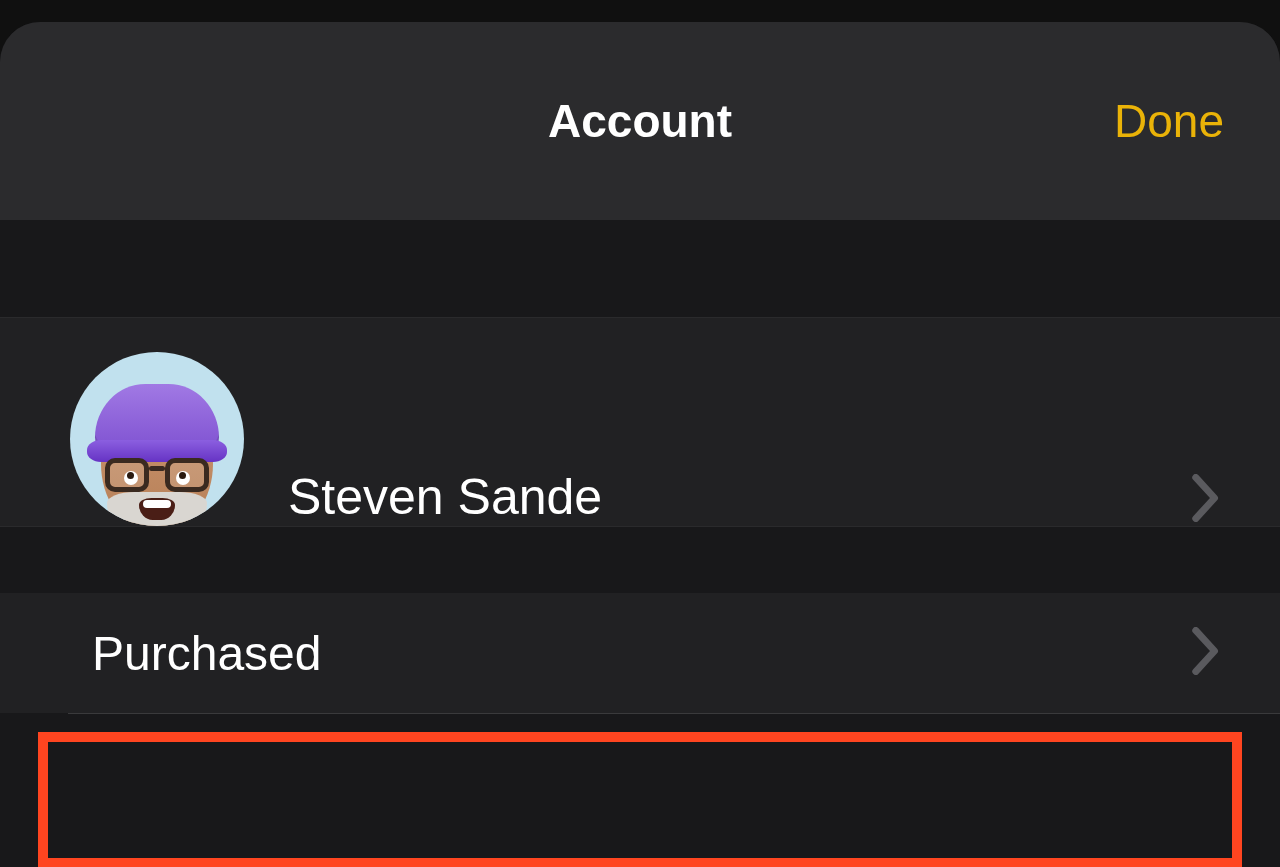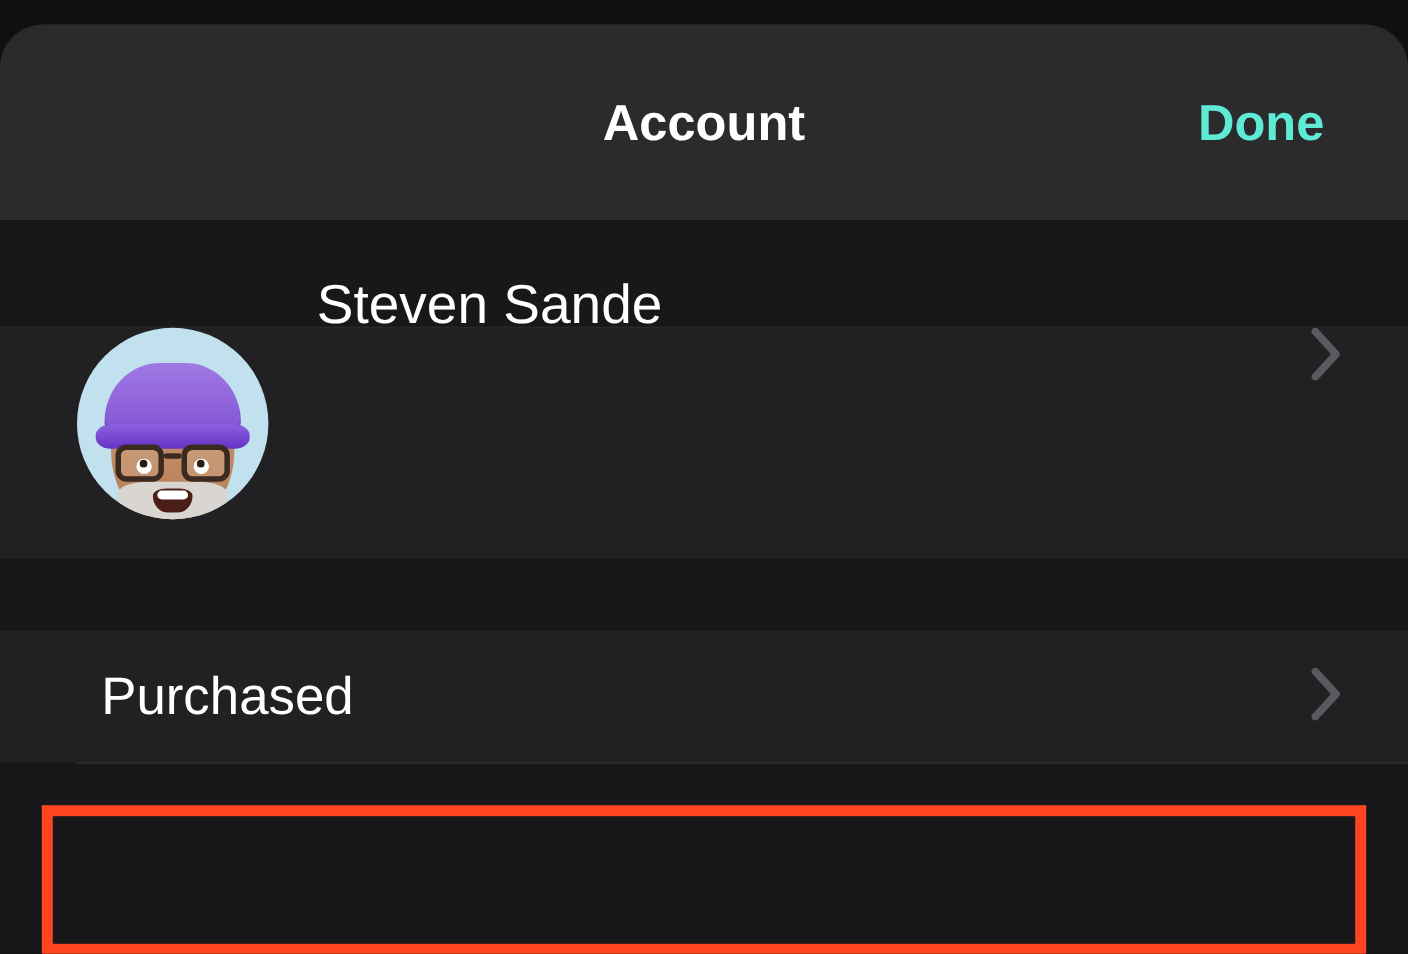--- a/index.html
+++ b/index.html
@@ -27,50 +27,50 @@
       top: 22px;
       left: 0;
       right: 0;
       bottom: 0;
       background: #18181a;
       border-top-left-radius: 40px;
       border-top-right-radius: 40px;
       overflow: hidden;
     }
     .nav-bar {
-      height: 178px;
+      height: 198px;
       background: #2b2b2d;
       position: relative;
       display: flex;
       align-items: center;
       justify-content: center;
     }
     .nav-title {
       color: #fff;
       font-size: 46px;
       font-weight: 600;
       text-align: center;
     }
     .nav-done {
       position: absolute;
-      right: 76px;
-      color: #5eead4;
+      right: 56px;
+      color: #eab308;
       font-size: 46px;
-      font-weight: 700;
+      font-weight: 400;
       cursor: pointer;
     }
     .section-gap {
       height: 97px;
       background: #18181a;
     }
     .profile-row {
       background: #212123;
       height: 210px;
       display: flex;
-      align-items: flex-start;
+      align-items: flex-end;
       padding-left: 70px;
       padding-right: 60px;
       position: relative;
       cursor: pointer;
       border-top: 1px solid #2a2a2c;
       border-bottom: 1px solid #2a2a2c;
     }
     .avatar {
       width: 174px;
       height: 174px;

